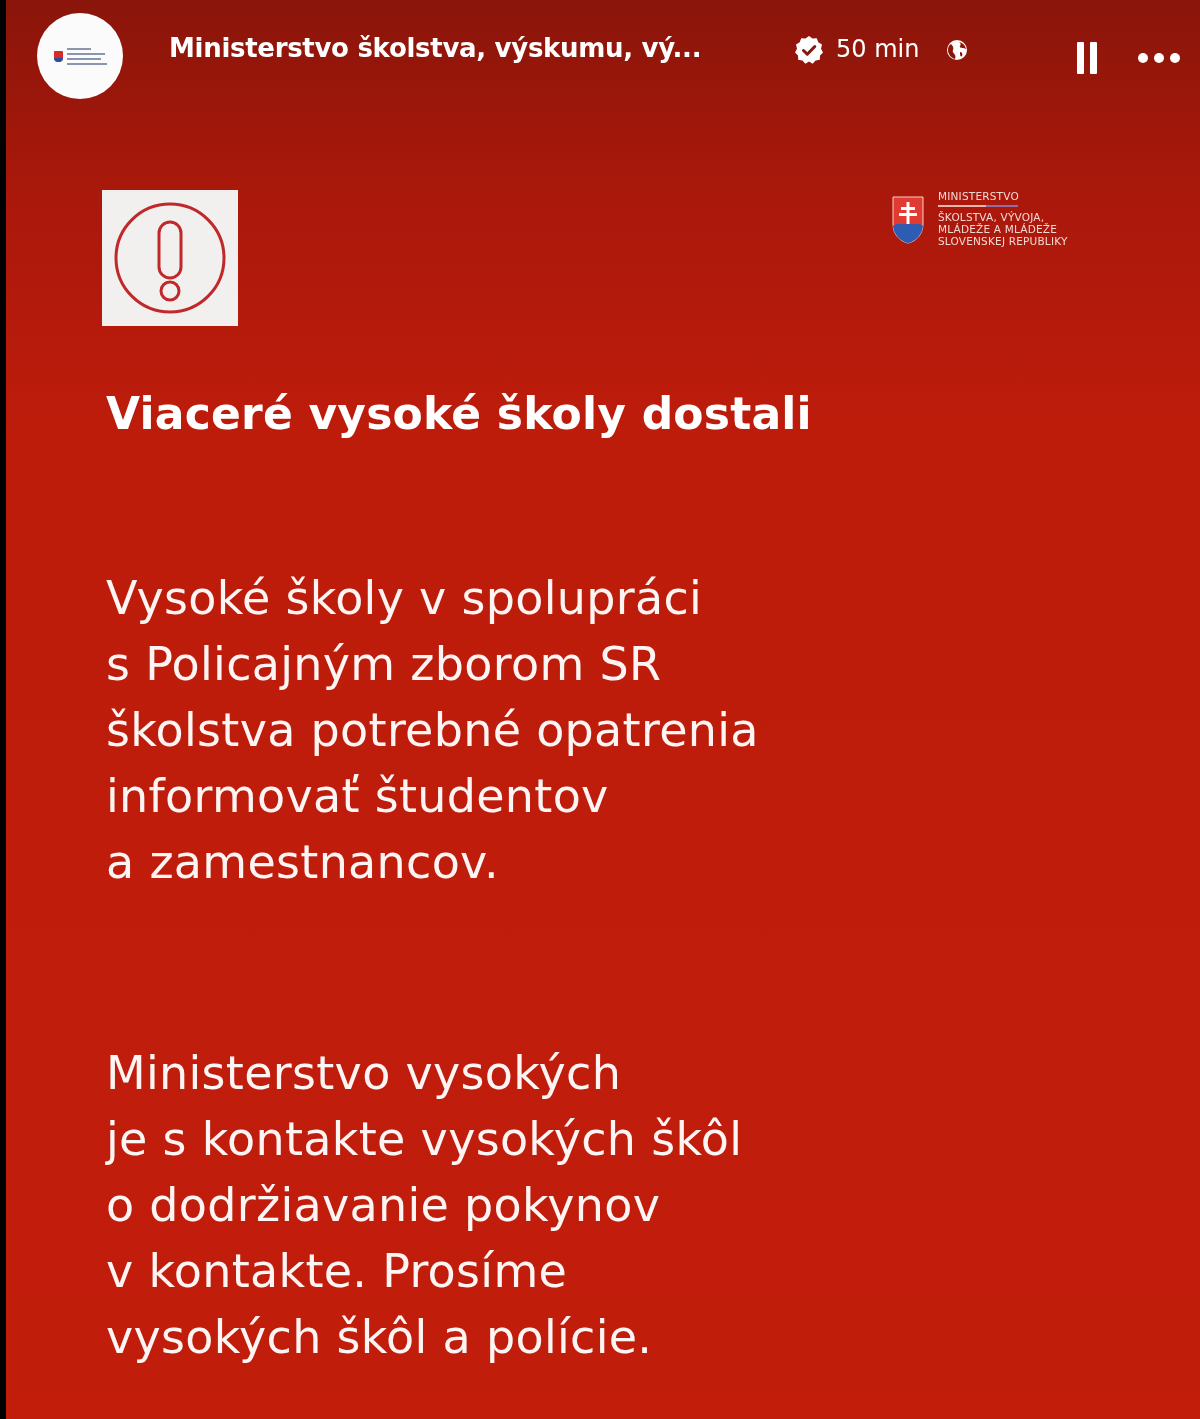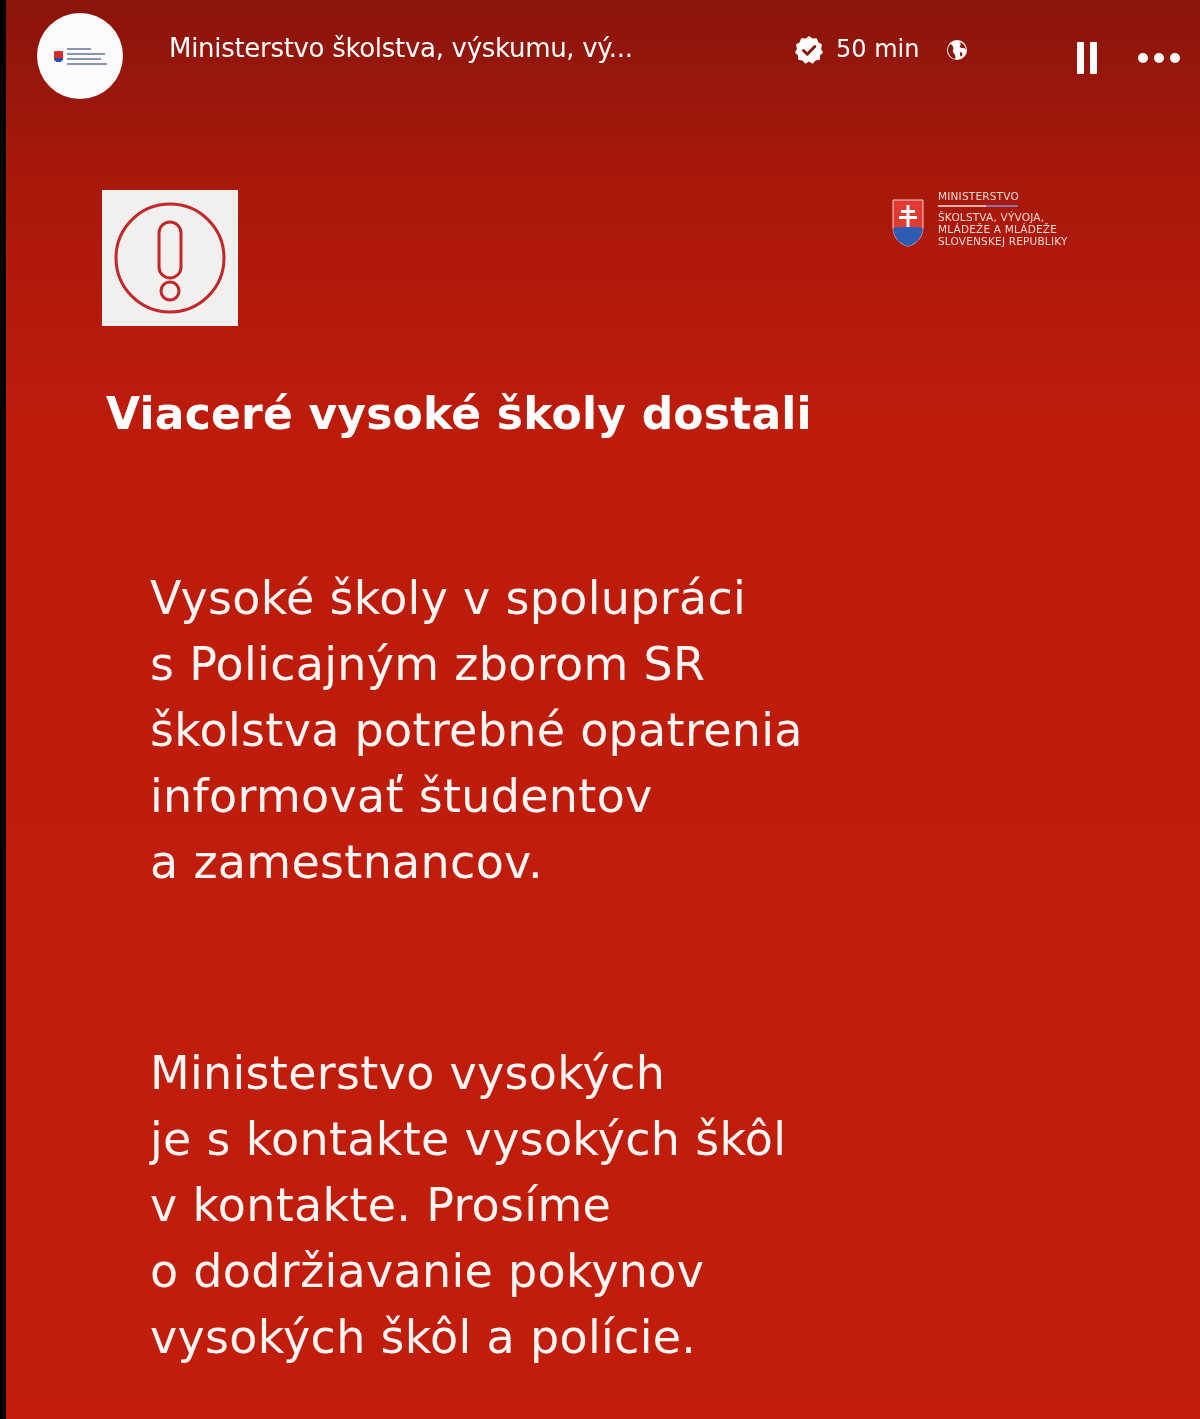--- a/index.html
+++ b/index.html
@@ -65,21 +65,21 @@
     .avatar .mini-lines span {
       display: block;
       height: 2px;
       background: #8a95b0;
     }
     .page-name {
       position: absolute;
       left: 163px;
       top: 33px;
       font-size: 26px;
-      font-weight: normal;
+      font-weight: bold;
       font-family: "DejaVu Sans", sans-serif;
       letter-spacing: -0.3px;
       white-space: nowrap;
       cursor: pointer;
       text-align: right;
     }
     .verified {
       position: absolute;
       left: 788px;
       top: 35px;
@@ -143,21 +143,21 @@
       background: #f2f0ef;
       display: flex;
       align-items: center;
       justify-content: center;
     }
     .logo {
       position: absolute;
       left: 886px;
       top: 190px;
       display: flex;
-      align-items: flex-end;
+      align-items: center;
     }
     .logo .crest {
       width: 32px;
       height: 48px;
       margin-right: 14px;
       margin-top: 2px;
     }
     .logo .logo-text {
       font-family: "DejaVu Sans", sans-serif;
       font-size: 10.5px;
@@ -189,21 +189,21 @@
       left: 100px;
       width: 1000px;
       font-family: "DejaVu Sans", sans-serif;
       font-weight: normal;
       font-size: 46px;
       line-height: 66px;
       margin: 0;
       color: #fdf5f3;
       letter-spacing: 0.3px;
     }
-    .para .line { display: block; white-space: nowrap; margin-left: 44px; }
+    .para .line { display: block; white-space: nowrap; }
     .para-1 { top: 565px; }
     .para-2 { top: 1040px; }
   </style>
 </head>
 <body>
 
 <div class="viewer">
 
   <div class="header">
     <div class="avatar">
@@ -277,18 +277,18 @@
     <span class="line">Vysoké školy v spolupráci</span>
     <span class="line">s Policajným zborom SR</span>
     <span class="line">školstva potrebné opatrenia</span>
     <span class="line">informovať študentov</span>
     <span class="line">a zamestnancov.</span>
   </p>
 
   <p class="para para-2">
     <span class="line">Ministerstvo vysokých</span>
     <span class="line">je s kontakte vysokých škôl</span>
+    <span class="line">o dodržiavanie pokynov</span>
     <span class="line">v kontakte. Prosíme</span>
-    <span class="line">o dodržiavanie pokynov</span>
     <span class="line">vysokých škôl a polície.</span>
   </p>
 
 </div>
 
 </body></html>

